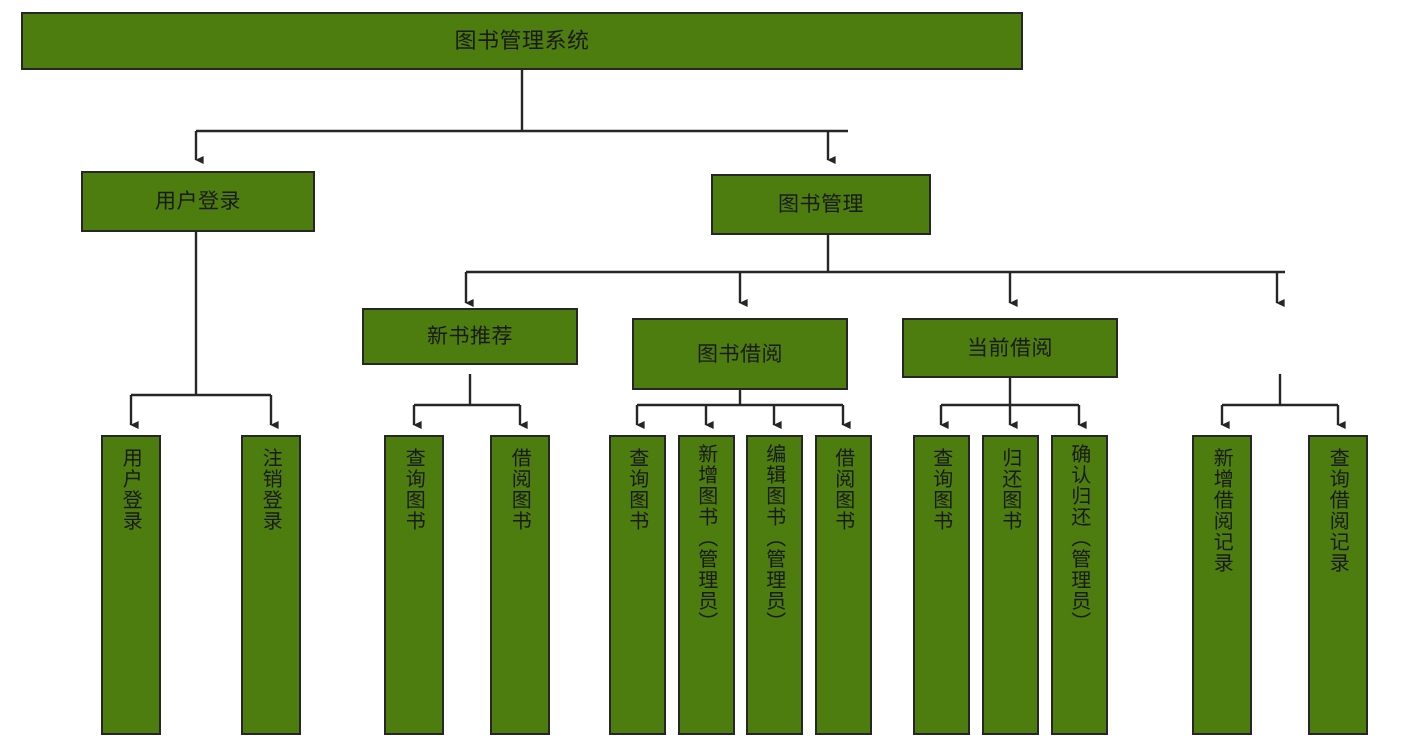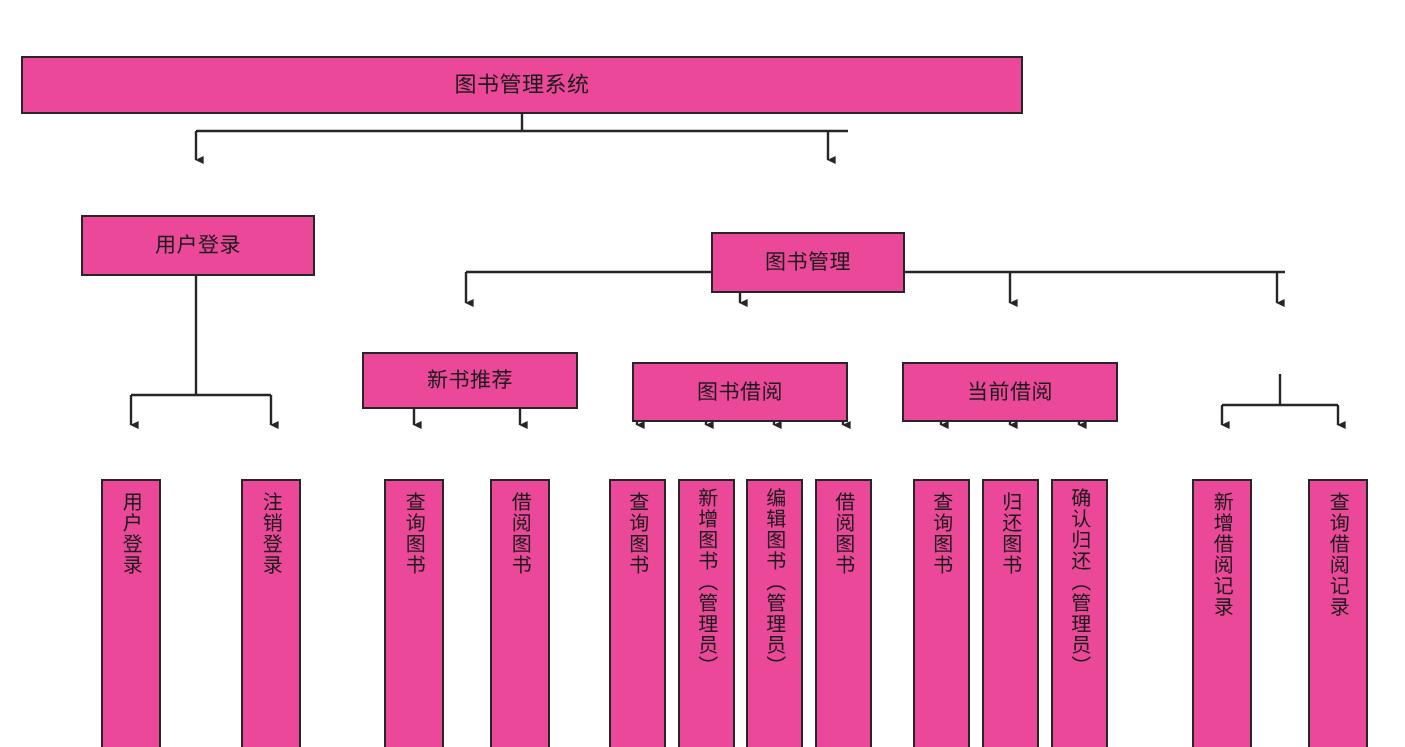--- a/index.html
+++ b/index.html
@@ -22,26 +22,25 @@
     position: absolute;
     left: 0;
     top: 0;
     width: 1405px;
     height: 747px;
   }
   .node {
     position: absolute;
     box-sizing: border-box;
     border: 2px solid #262626;
-    background: #ec4899;
+    background: #4d7c0f;
     display: flex;
     align-items: center;
     justify-content: center;
     overflow: hidden;
-    margin-top: 44px;
   }
   .node-label {
     color: #1a1a1a;
     font-size: 21px;
     line-height: 1.18;
     letter-spacing: 0.5px;
     white-space: nowrap;
     text-align: center;
   }
   .node.vertical .node-label {
@@ -124,28 +123,28 @@
     </g>
   </svg>
 
   <div class="node root" style="left:21px; top:12px; width:1002px; height:58px;">
     <span class="node-label">图书管理系统</span>
   </div>
 
   <div class="node level1" style="left:81px; top:171px; width:234px; height:61px;">
     <span class="node-label">用户登录</span>
   </div>
-  <div class="node level1" style="left:711px; top:188px; width:194px; height:61px;">
+  <div class="node level1" style="left:711px; top:174px; width:220px; height:61px;">
     <span class="node-label">图书管理</span>
   </div>
 
   <div class="node level2" style="left:362px; top:308px; width:216px; height:57px;">
     <span class="node-label">新书推荐</span>
   </div>
-  <div class="node level2" style="left:632px; top:318px; width:216px; height:60px;">
+  <div class="node level2" style="left:632px; top:318px; width:216px; height:72px;">
     <span class="node-label">图书借阅</span>
   </div>
   <div class="node level2" style="left:902px; top:318px; width:216px; height:60px;">
     <span class="node-label">当前借阅</span>
   </div>
 
   <div class="node vertical" style="left:101px; top:435px; width:60px; height:300px;">
     <span class="node-label">用户登录</span>
   </div>
   <div class="node vertical" style="left:241px; top:435px; width:60px; height:300px;">

